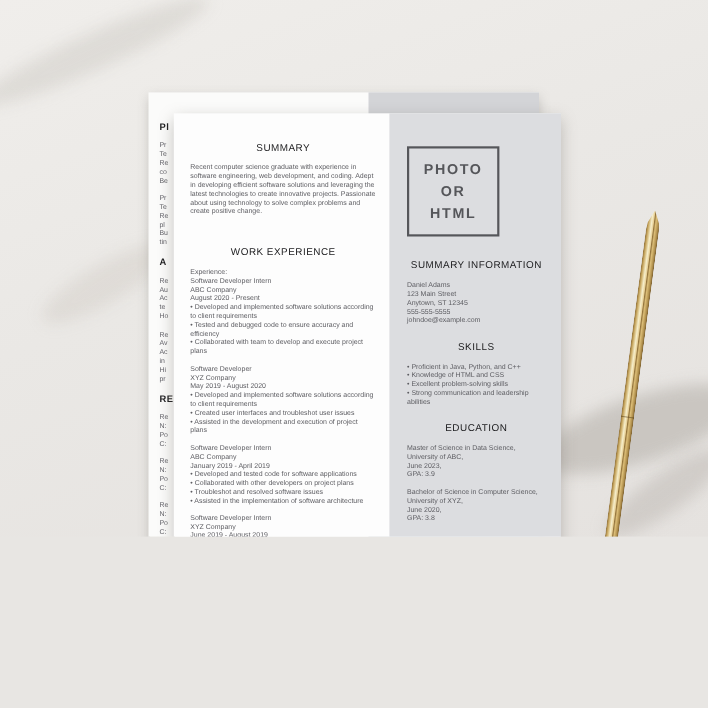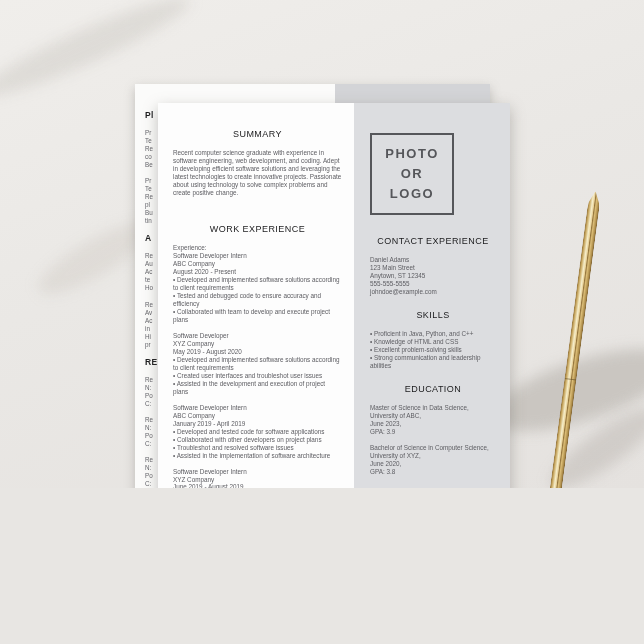--- a/index.html
+++ b/index.html
@@ -285,24 +285,24 @@
                 </div>
             </div>
           </div>
       </div>
     </div>
 
     <div class="side-col">
       <div class="logo-box">
         <span>PHOTO</span>
         <span>OR</span>
-        <span>LOGO</span>
-      </div>
-
-      <h2 class="h2">CONTACT EXPERIENCE</h2>
+        <span>HTML</span>
+      </div>
+
+      <h2 class="h2">SUMMARY INFORMATION</h2>
       <div>
 
           <span class="side-line">Daniel Adams</span>
 
           <span class="side-line">123 Main Street</span>
 
           <span class="side-line">Anytown, ST 12345</span>
 
           <span class="side-line">555-555-5555</span>
 

